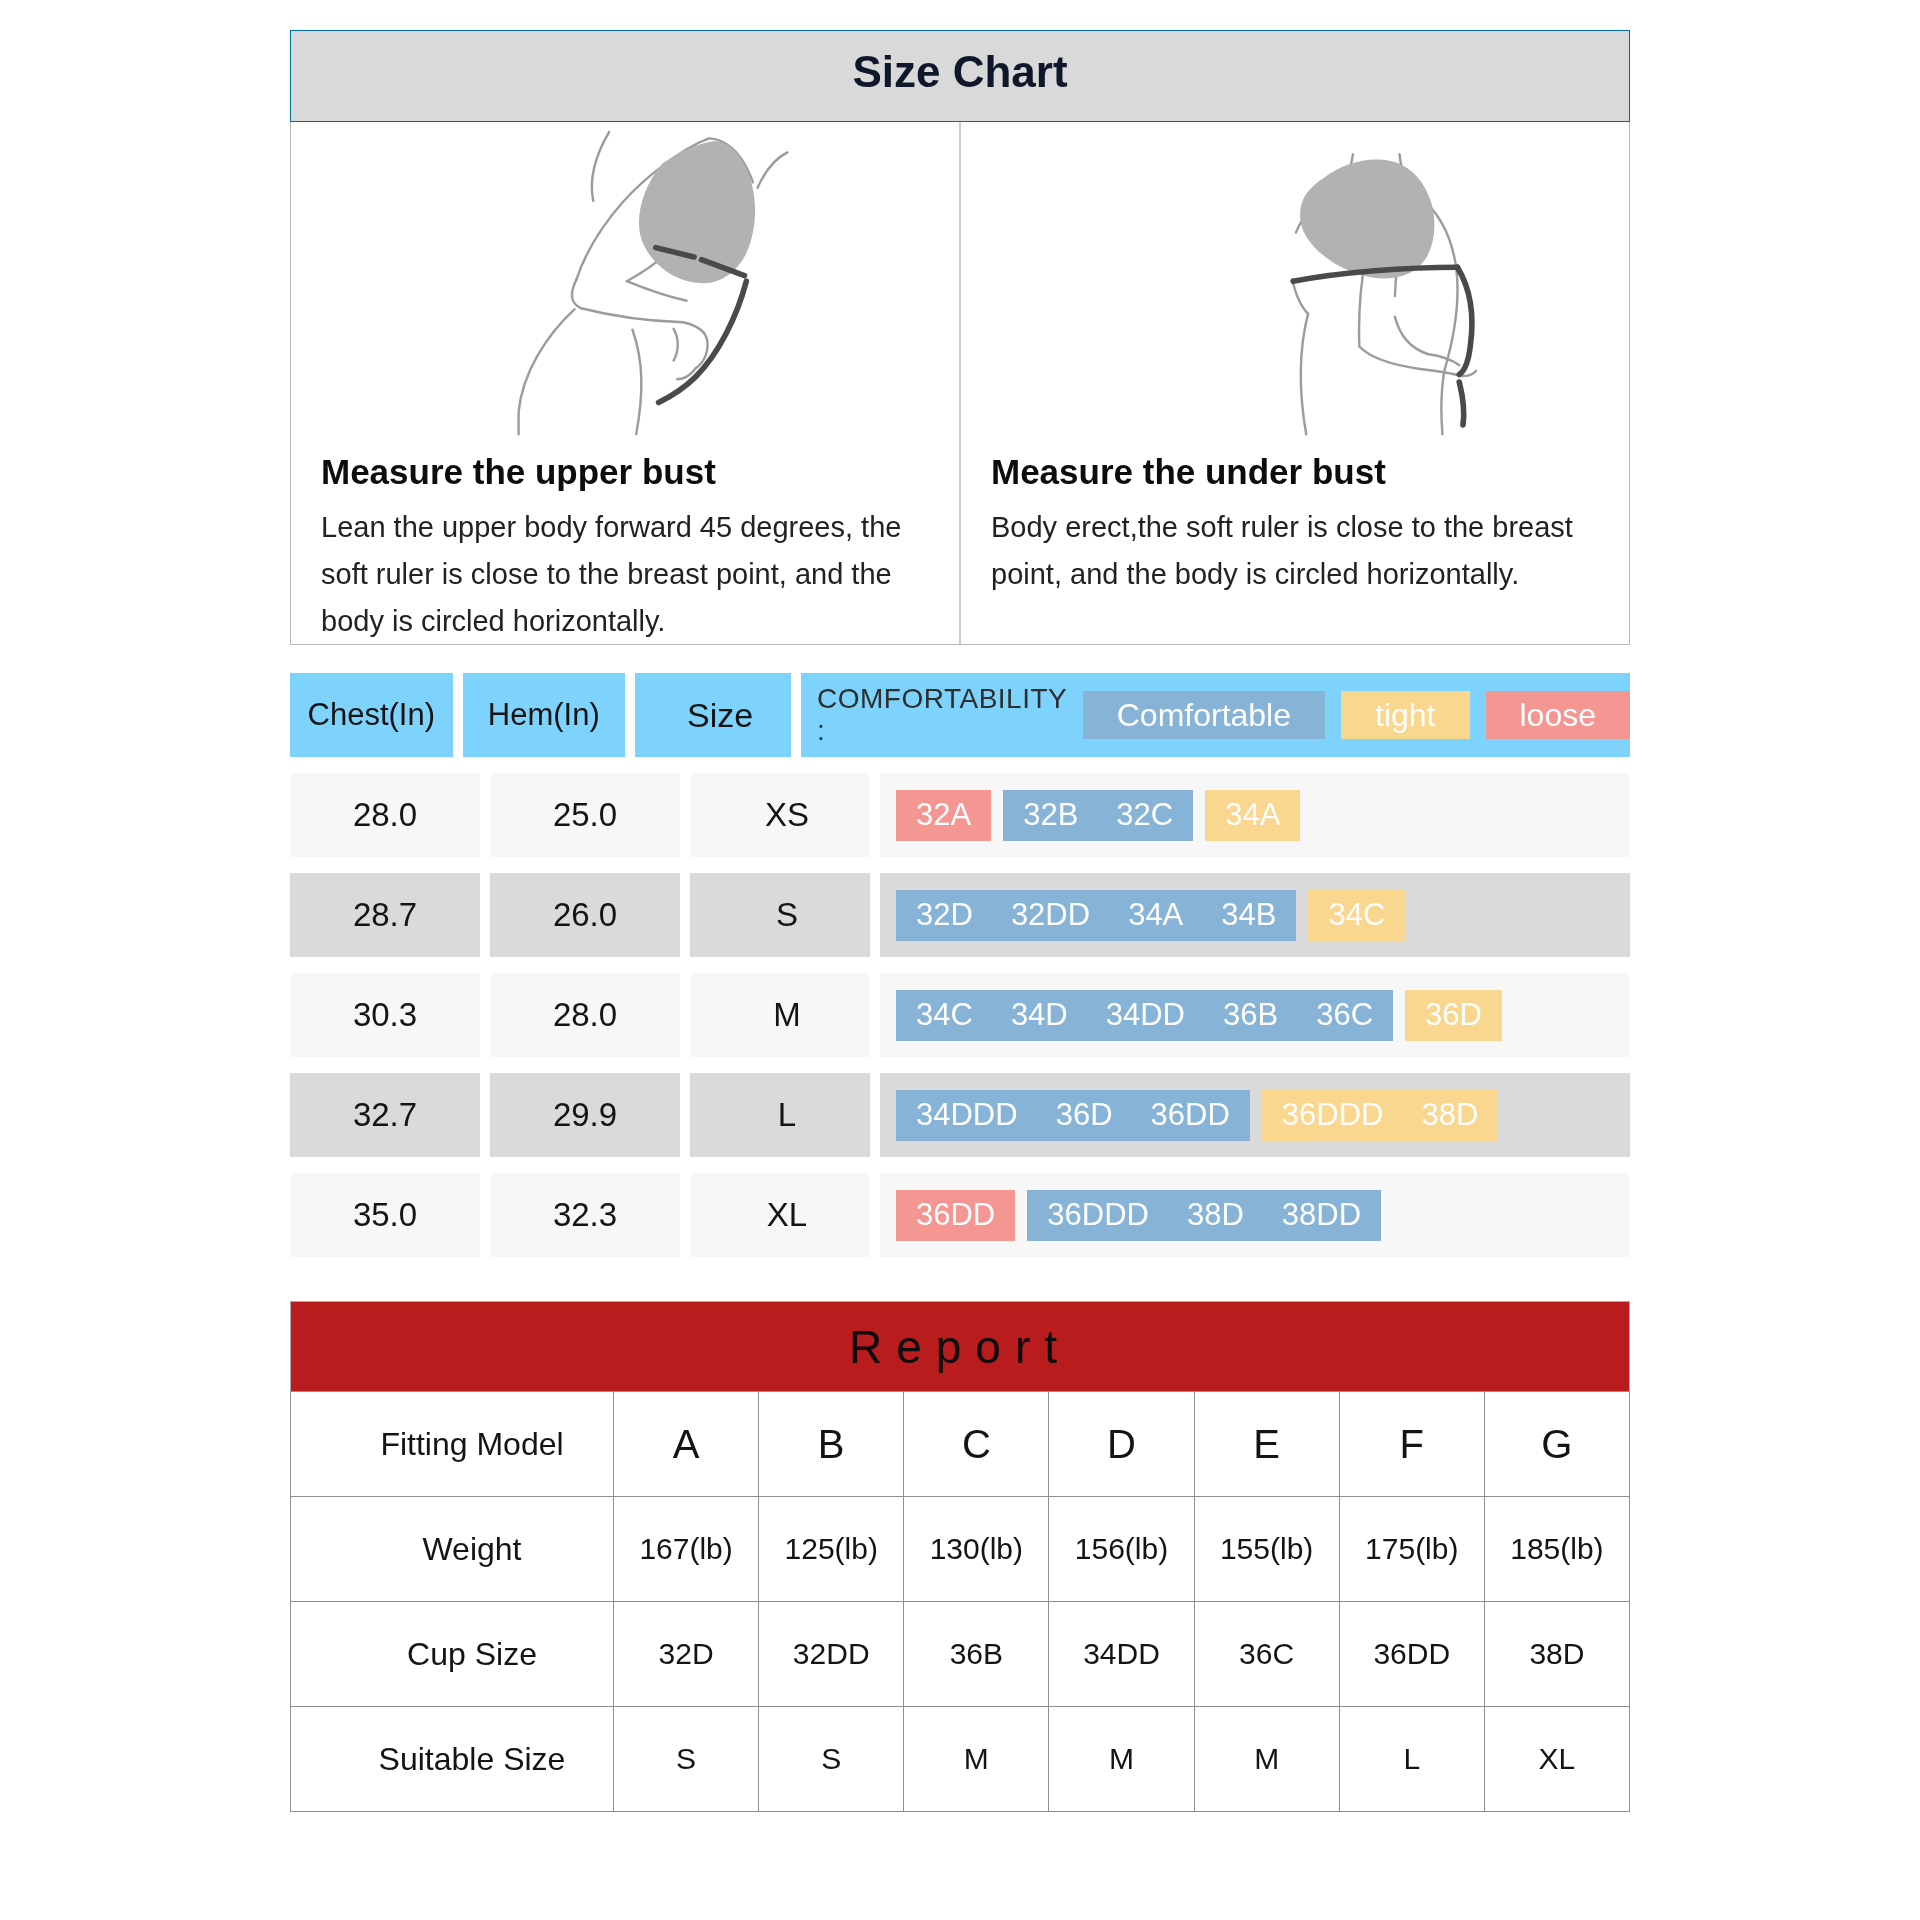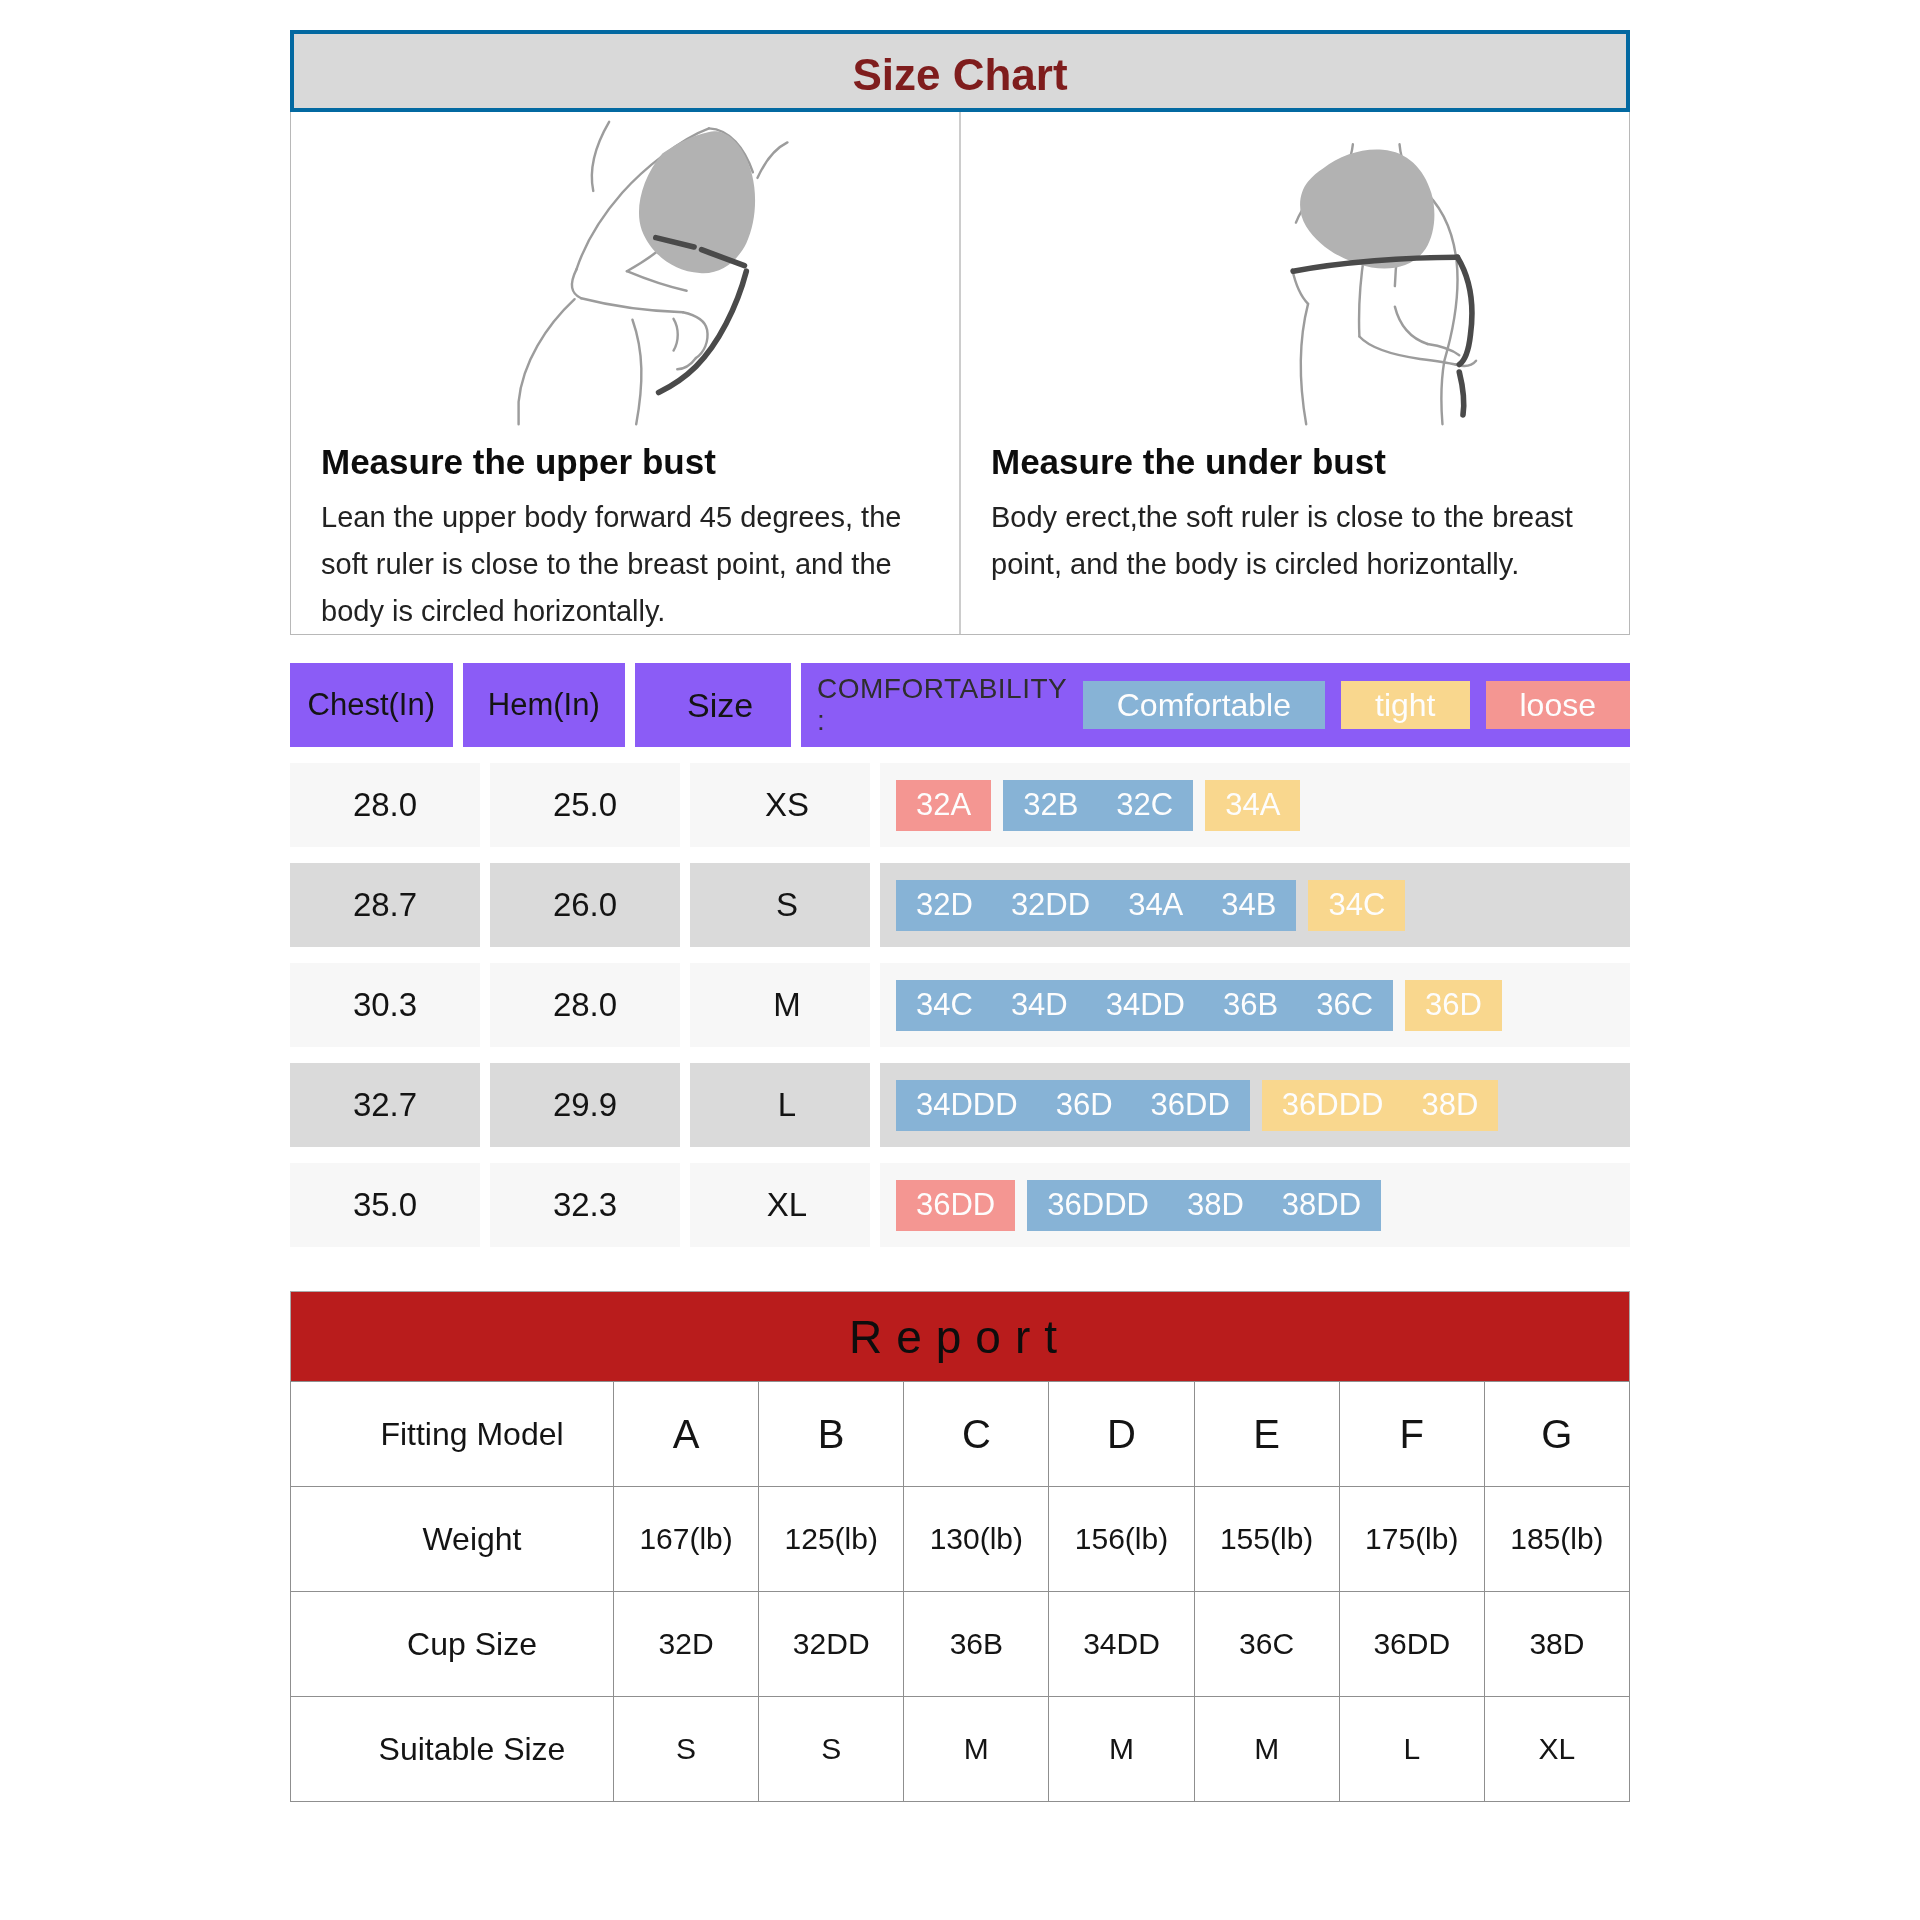--- a/index.html
+++ b/index.html
@@ -5,23 +5,23 @@
   html,body { margin:0; padding:0; background:#ffffff; }
   body {
     width:1920px; height:1920px;
     font-family:"Liberation Sans","DejaVu Sans",sans-serif;
     color:#111;
   }
   .wrap { width:1340px; margin:0 auto; padding-top:30px; }
 
   
   .sc-header {
-    background:#d9d9d9; border:4px solid #0369a1;
-    height:82px; line-height:82px; text-align:center;
-    font-size:44px; font-weight:bold; color:#7f1d1d;
+    background:#d9d9d9; border:1px solid #0369a1;
+    height:92px; line-height:82px; text-align:center;
+    font-size:44px; font-weight:bold; color:#0f172a;
     box-sizing:border-box;
   }
   .panels {
     display:flex; border:1px solid #b8b8b8; border-top:none;
     height:523px; box-sizing:border-box; background:#fff;
   }
   .panel { flex:1; padding:0 30px; box-sizing:border-box; min-width:0; }
   .panel + .panel { border-left:2px solid #cccccc; }
   .illus { height:316px; display:flex; justify-content:center; align-items:flex-end; overflow:hidden; }
   .panel-title { font-size:35px; font-weight:bold; color:#0d0d0d; margin:14px 0 12px 0; }
@@ -30,21 +30,21 @@
   
   .size-table { margin-top:28px; }
   .st-row { display:flex; gap:10px; height:84px; margin-top:16px; }
   .st-row.head { margin-top:0; }
   .cell {
     display:flex; align-items:center; justify-content:center;
     font-size:33px; color:#141414; box-sizing:border-box;
   }
   .c-chest { width:190px; } .c-hem { width:190px; } .c-size { width:180px;padding-left:14px; }
   .c-comf { flex:1; justify-content:flex-start; padding-left:16px; }
-  .head .cell { background:#8b5cf6; font-size:31px; }
+  .head .cell { background:#7dd3fc; font-size:31px; }
   .head .c-size { font-size:34px; }
   .bg-light .cell { background:#f7f7f7; }
   .bg-gray  .cell { background:#dadada; }
 
   .legend-label { font-size:28px; color:#2e2e2e; letter-spacing:0.5px; }
   .legend-badge {
     display:inline-flex; align-items:center; justify-content:center;
     height:48px; color:#fdfdfd; font-size:32px; margin-left:16px; padding:0 34px;
   }
   .badge {

